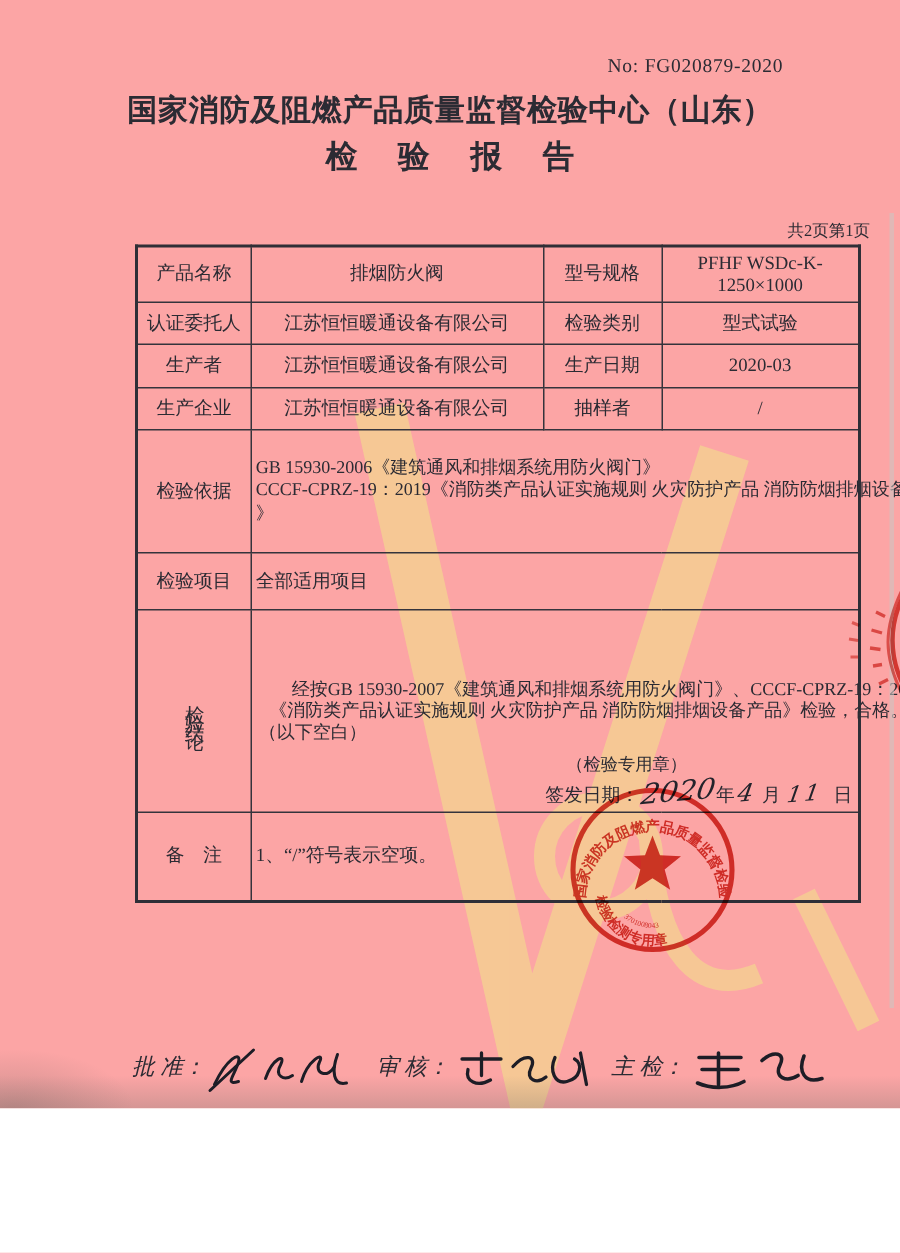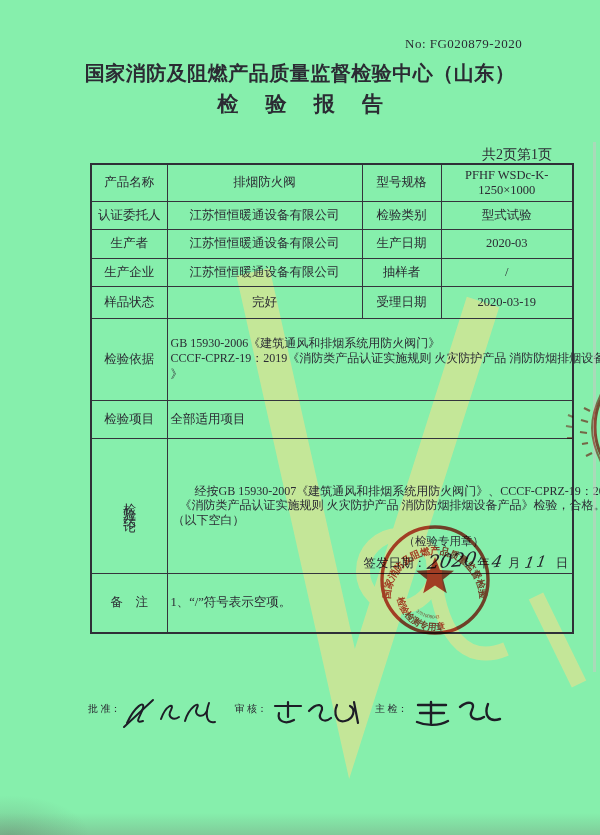--- a/index.html
+++ b/index.html
@@ -1,28 +1,28 @@
 <!DOCTYPE html>
 <html><head>
 <meta charset="utf-8">
 <style>
   html,body{margin:0;padding:0;background:#ffffff;}
   .page{
-    position:relative;width:600px;height:835px;margin:0 auto;
-    background:#86efac;overflow:hidden;
+    position:relative;width:600px;height:739px;margin:0 auto;
+    background:#fca5a5;overflow:hidden;
     font-family:"Liberation Serif","DejaVu Serif",serif;
     color:#2b2b33;
   }
   
   .no-line{position:absolute;top:36px;left:405px;font-size:13px;letter-spacing:.5px;z-index:2;}
   .org-title{position:absolute;top:60px;left:0;width:100%;text-align:center;
     font-size:20px;font-weight:bold;letter-spacing:.5px;z-index:2;}
   .report-title{position:absolute;top:90px;left:0;width:100%;text-align:center;
     font-size:21px;font-weight:bold;letter-spacing:11px;text-indent:11px;z-index:2;}
-  .page-indicator{position:absolute;top:146px;right:48px;font-size:14px;z-index:2;margin-left:26px;}
+  .page-indicator{position:absolute;top:146px;right:20px;font-size:11px;z-index:2;margin-left:26px;}
   
   table.report{
     position:absolute;left:90px;top:163px;width:482px;z-index:2;
     border-collapse:collapse;table-layout:fixed;background:transparent;
     border:2px solid #2f2f37;
   }
   table.report td{
     border:1.5px solid #34343c;font-size:12.5px;color:#2b2b33;
     padding:0 3px;vertical-align:middle;overflow:visible;
   }
@@ -35,31 +35,31 @@
   tr.h82{height:82px}tr.h38{height:38px}tr.h135{height:135px}tr.h60{height:60px}
   .nw{white-space:nowrap;font-size:12px;line-height:15.5px;}
   .vert{writing-mode:vertical-lr;text-orientation:upright;letter-spacing:6px;
     display:inline-block;font-size:13px;}
   
   td.concl{position:relative;vertical-align:top;padding:8px 4px 0 4px;}
   .c-line{white-space:nowrap;font-size:12px;line-height:14.5px;}
   .c1{text-indent:24px;}
   .c2{text-indent:9px;}
   .c3{text-indent:2px;}
-  .seal-note{position:absolute;left:236px;top:95px;font-size:11.5px;white-space:nowrap;}
+  .seal-note{position:absolute;left:210px;top:95px;font-size:11.5px;white-space:nowrap;}
   .issue-line{position:absolute;left:196px;top:110px;font-size:12.5px;white-space:nowrap;}
   .hand{display:inline-block;font-style:italic;color:#23232b;
     font-family:"DejaVu Serif",serif;transform:skewX(-14deg) rotate(-5deg);}
   .hand-y{font-size:19px;margin:0 1px 0 2px;}
   .hand-m{font-size:16px;margin:0 6px 0 2px;}
   .hand-d{font-size:15px;margin:0 8px 0 4px;letter-spacing:2px;}
   
   .sig-row{position:absolute;left:88px;top:696px;width:470px;display:flex;
     align-items:flex-start;z-index:5;}
-  .sig-label{font-size:10px;white-space:nowrap;padding-top:6px;}
+  .sig-label{font-size:15px;white-space:nowrap;padding-top:6px;font-style:italic;}
   .sig-svg{display:block;}
   
   .watermark{position:absolute;left:0;top:0;z-index:1;}
   .stamp{position:absolute;left:372px;top:522px;z-index:4;mix-blend-mode:multiply;opacity:.93;}
   .edge-stamp{position:absolute;right:0;top:360px;z-index:4;mix-blend-mode:multiply;opacity:.85;}
   
   .edge-line{position:absolute;left:593px;top:142px;width:2.5px;height:530px;
     background:#c9c9c4;opacity:.55;z-index:3;}
   .bottom-shadow{position:absolute;left:0;bottom:0;width:100%;height:22px;z-index:3;
     background:linear-gradient(to bottom,rgba(0,0,0,0),rgba(110,110,104,.28));}
@@ -112,26 +112,20 @@
         <td class="lab">生产者</td>
         <td class="val">江苏恒恒暖通设备有限公司</td>
         <td class="lab">生产日期</td>
         <td class="val">2020-03</td>
       </tr>
       <tr class="h28">
         <td class="lab">生产企业</td>
         <td class="val">江苏恒恒暖通设备有限公司</td>
         <td class="lab">抽样者</td>
         <td class="val">/</td>
-      </tr>
-      <tr class="h32">
-        <td class="lab">样品状态</td>
-        <td class="val">完好</td>
-        <td class="lab">受理日期</td>
-        <td class="val">2020-03-19</td>
       </tr>
       <tr class="h82">
         <td class="lab">检验依据</td>
         <td class="txt" colspan="3">
           <div class="nw">GB 15930-2006《建筑通风和排烟系统用防火阀门》</div>
           <div class="nw">CCCF-CPRZ-19：2019《消防类产品认证实施规则 火灾防护产品 消防防烟排烟设备产品</div>
           <div class="nw">》</div>
         </td>
       </tr>
       <tr class="h38">

